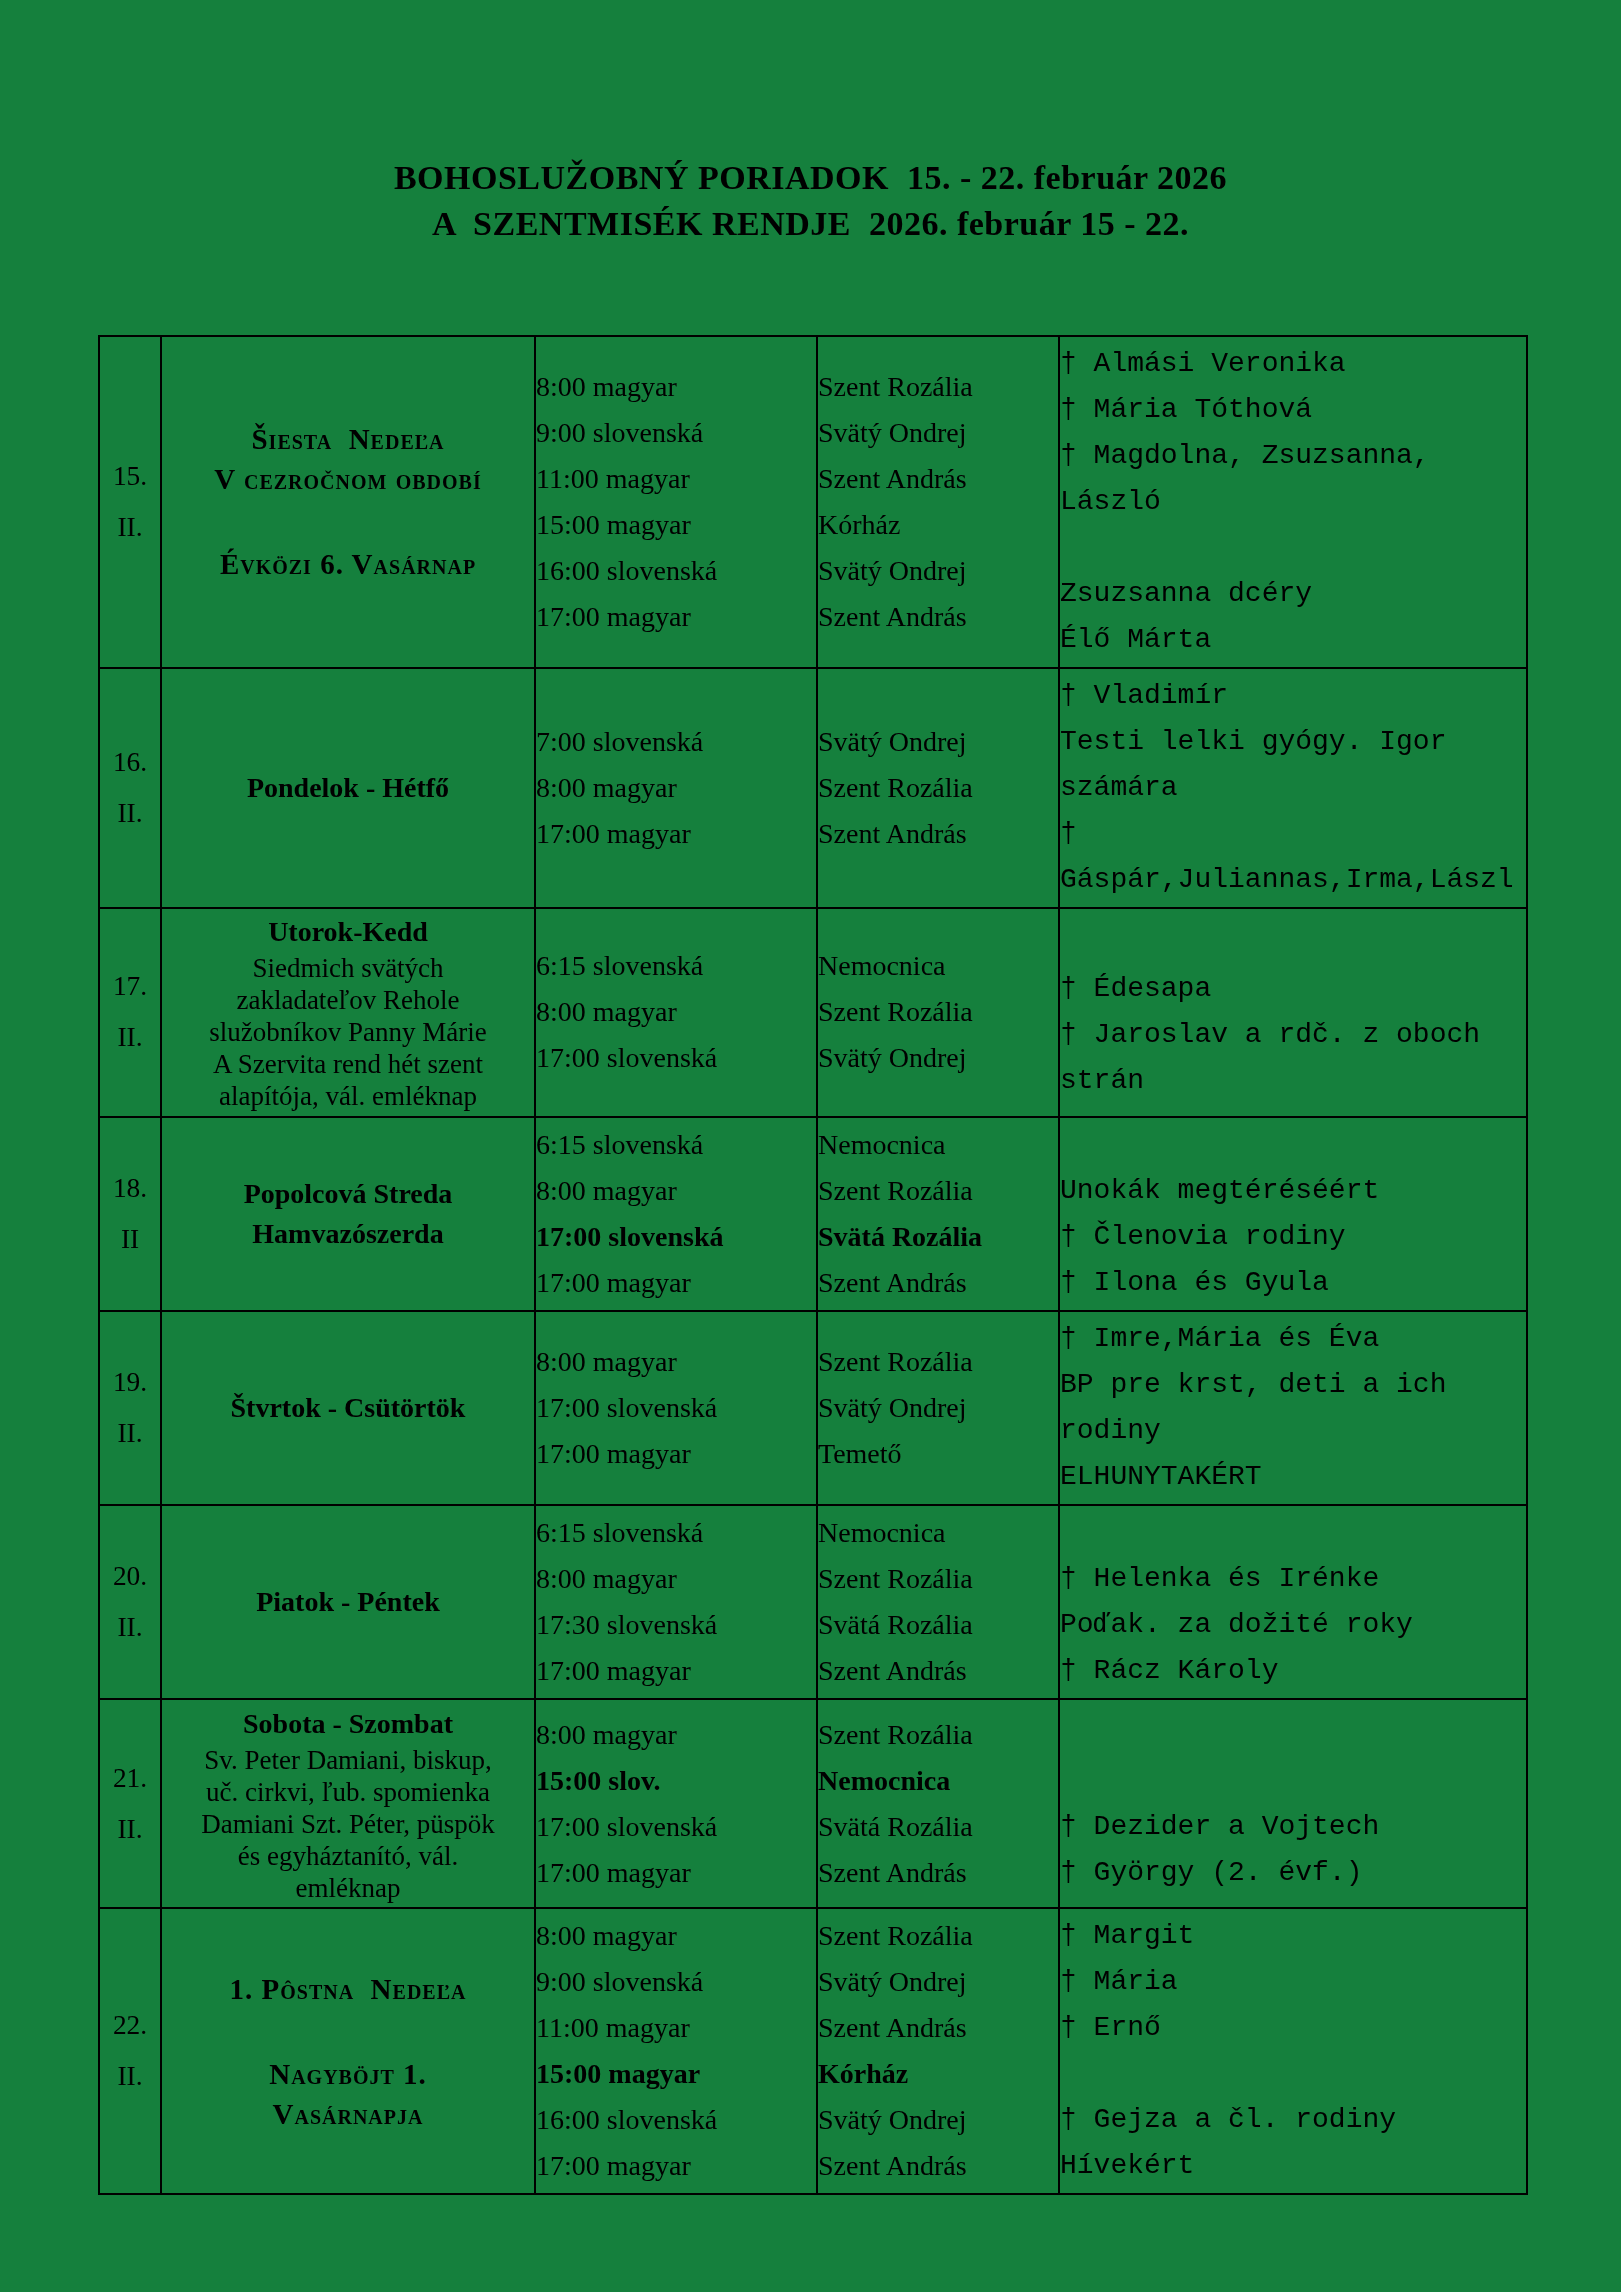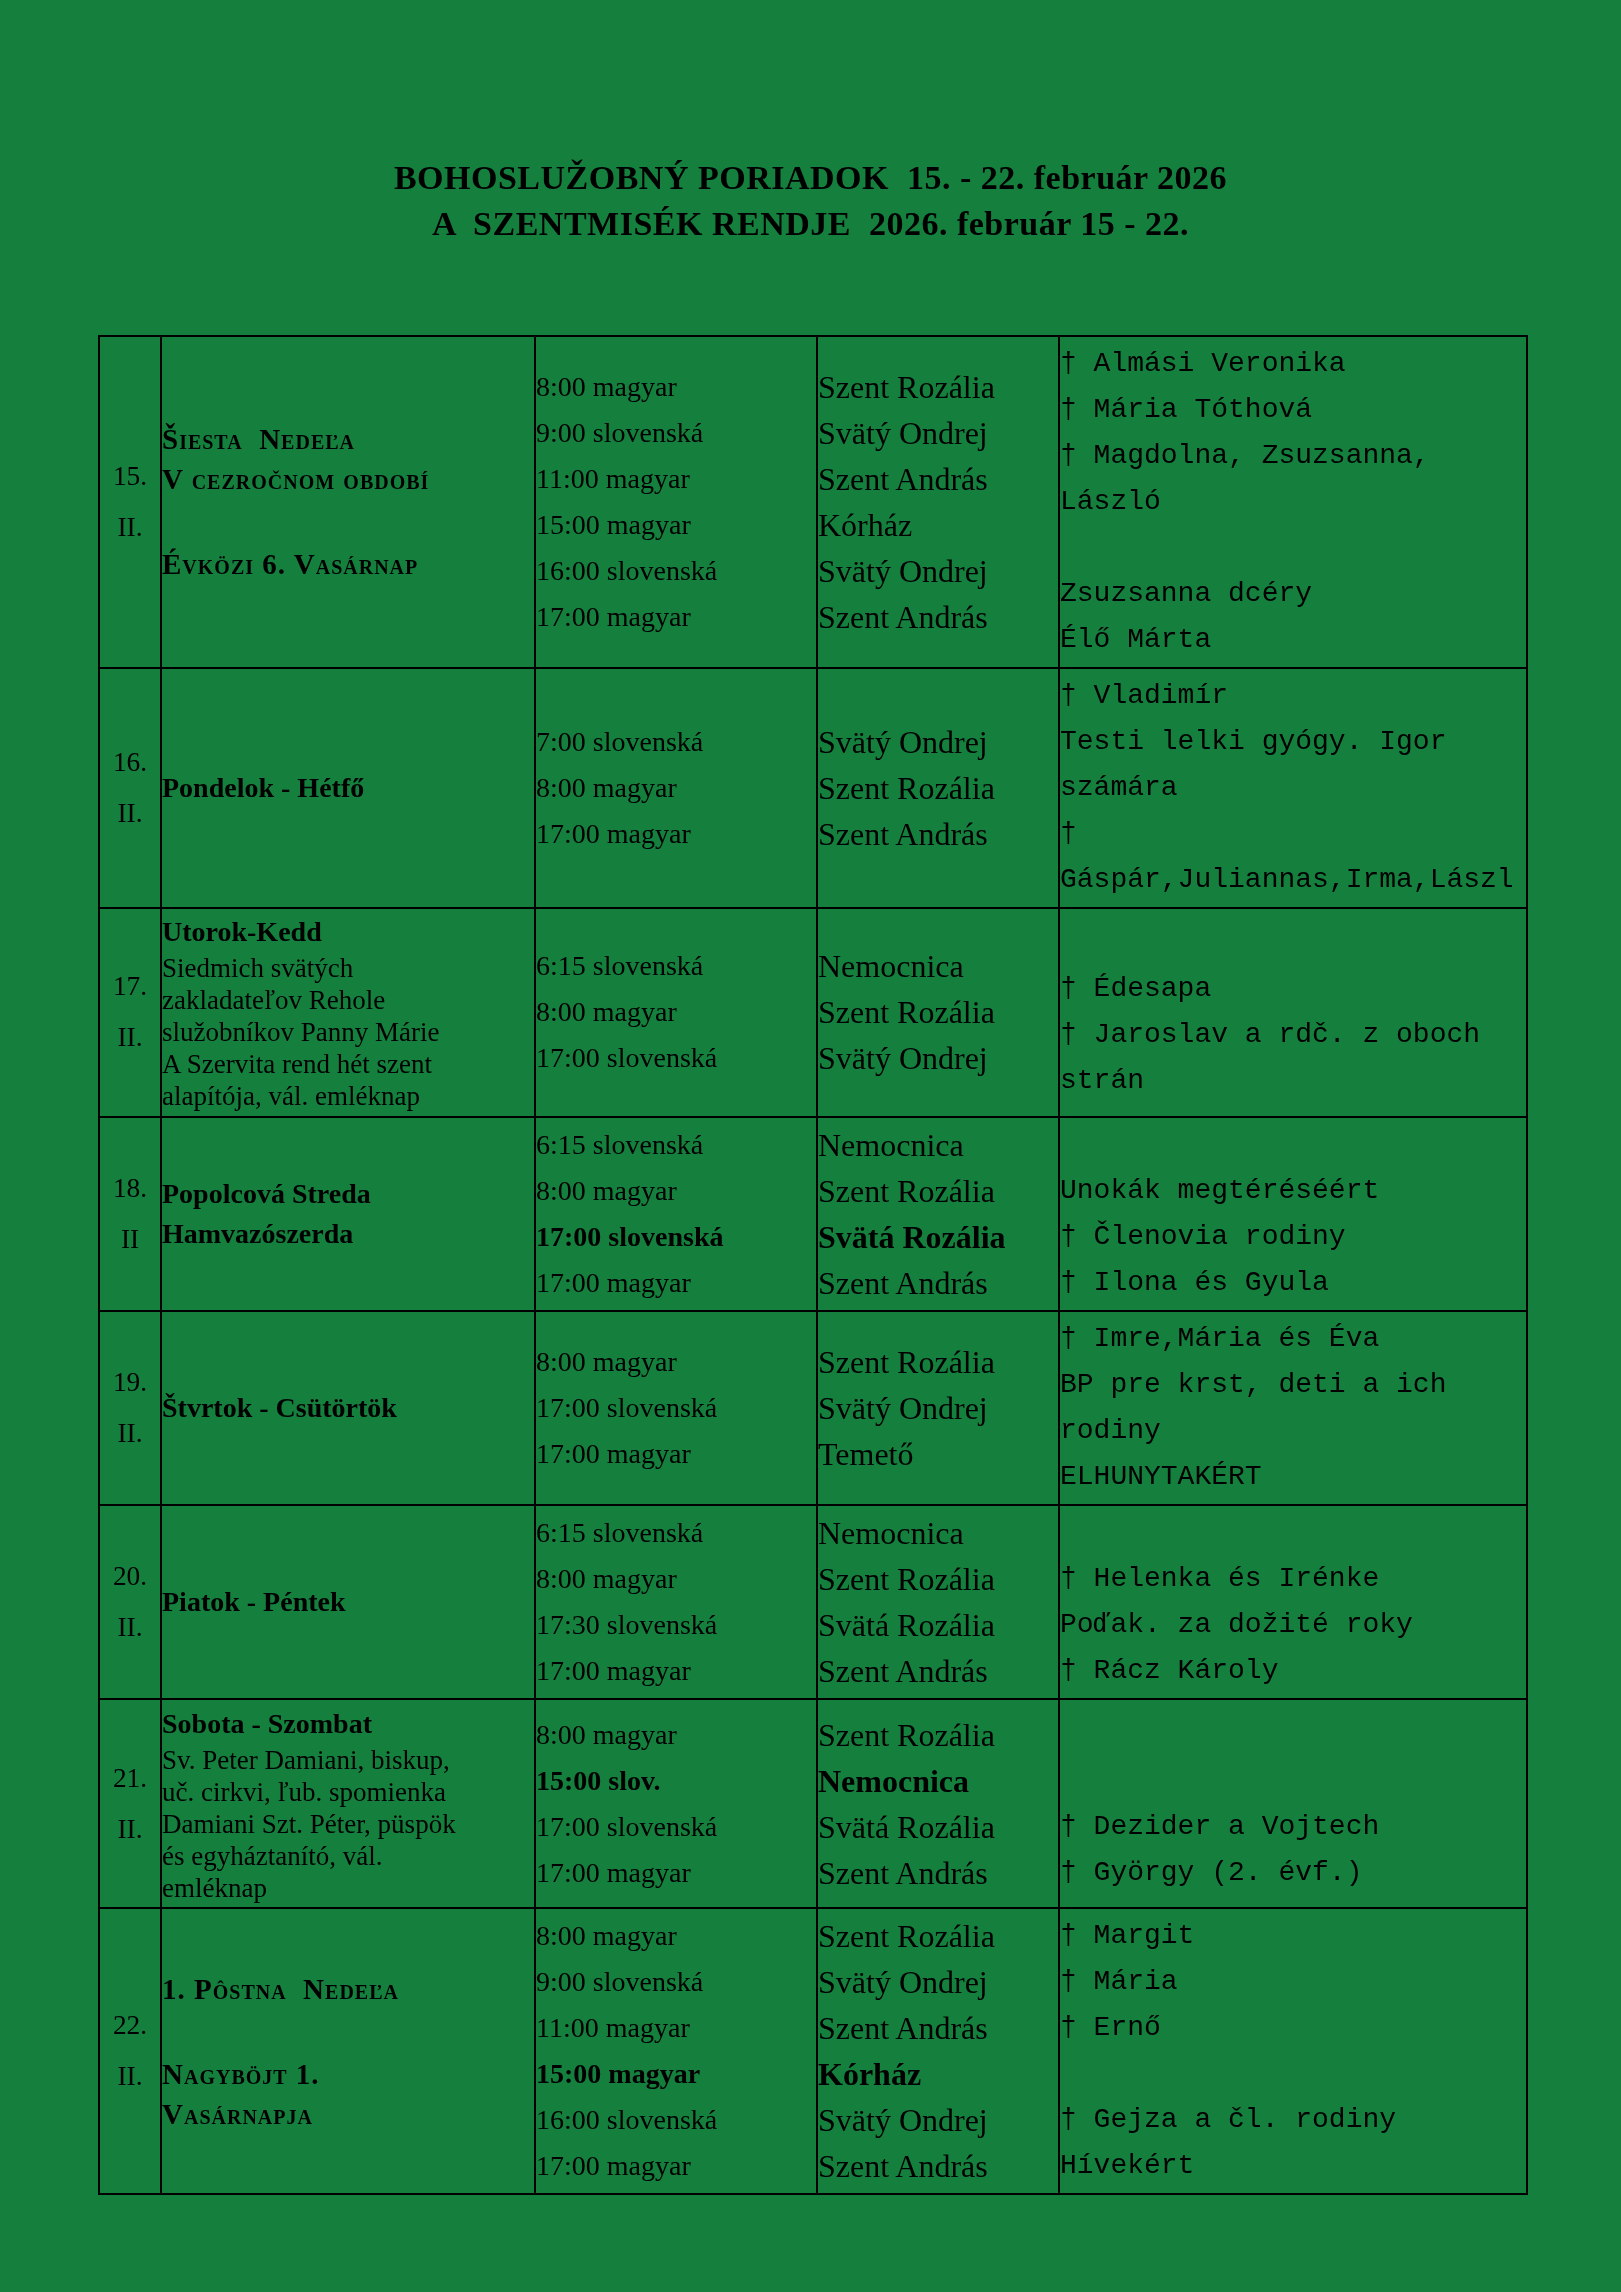--- a/index.html
+++ b/index.html
@@ -40,21 +40,21 @@
   }
   .date-cell {
     text-align: center;
     font-size: 27.4px;
     border-radius: 27px;
   }
   .date-line {
     line-height: 51px;
     white-space: pre-wrap;
   }
-  .day-cell { text-align: left; }
+  .day-cell { text-align: center; }
   .day-line { white-space: pre-wrap; }
   .day-title {
     font-weight: bold;
     font-size: 28px;
     line-height: 40px;
   }
   .day-smallcaps {
     font-weight: bold;
     font-variant: small-caps;
     font-size: 29px;
@@ -62,21 +62,21 @@
     letter-spacing: 1px;
   }
   .day-sub {
     font-weight: normal;
     font-size: 27px;
     line-height: 32px;
   }
   .day-spacer { height: 45px; }
 
   .time-cell  { padding-left: 15.7px; font-size: 28px; }
-  .place-cell { padding-left: 11.8px; font-size: 32px; }
+  .place-cell { padding-left: 11.8px; font-size: 28px; }
   .intent-cell{ padding-left: 11.8px; font-size: 28px; font-family: Liberation Mono, monospace; }
   .mass-line {
     line-height: 46px;
     min-height: 46px;
     white-space: pre-wrap;
   }
   .bold { font-weight: bold; }
 
   .footer {
     margin-top: 90px;

